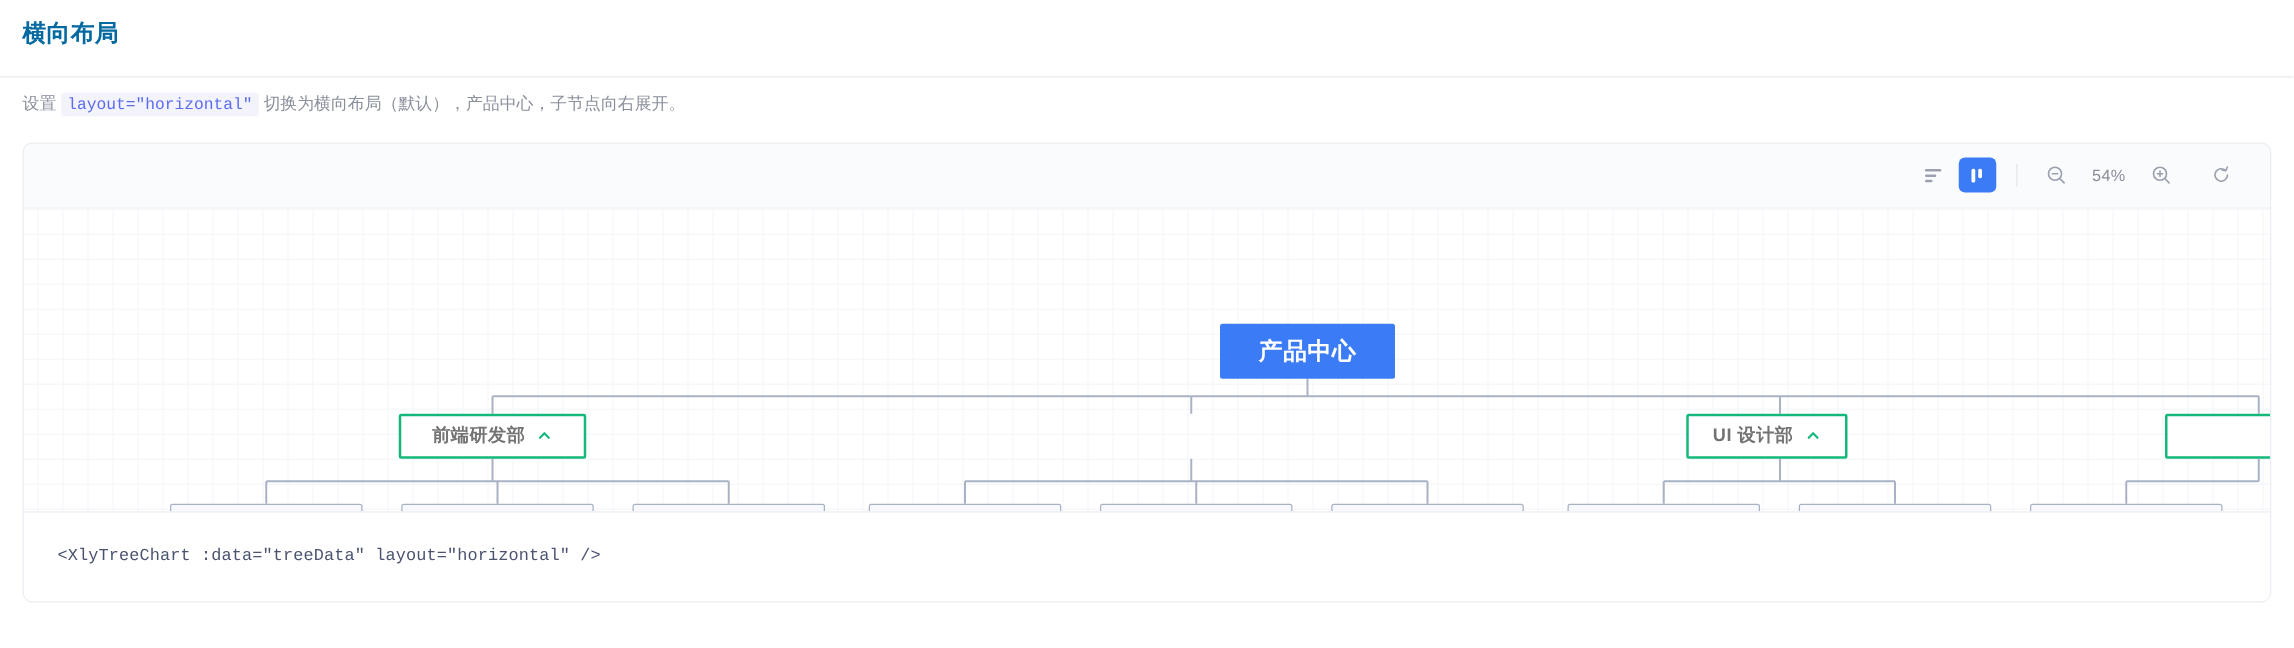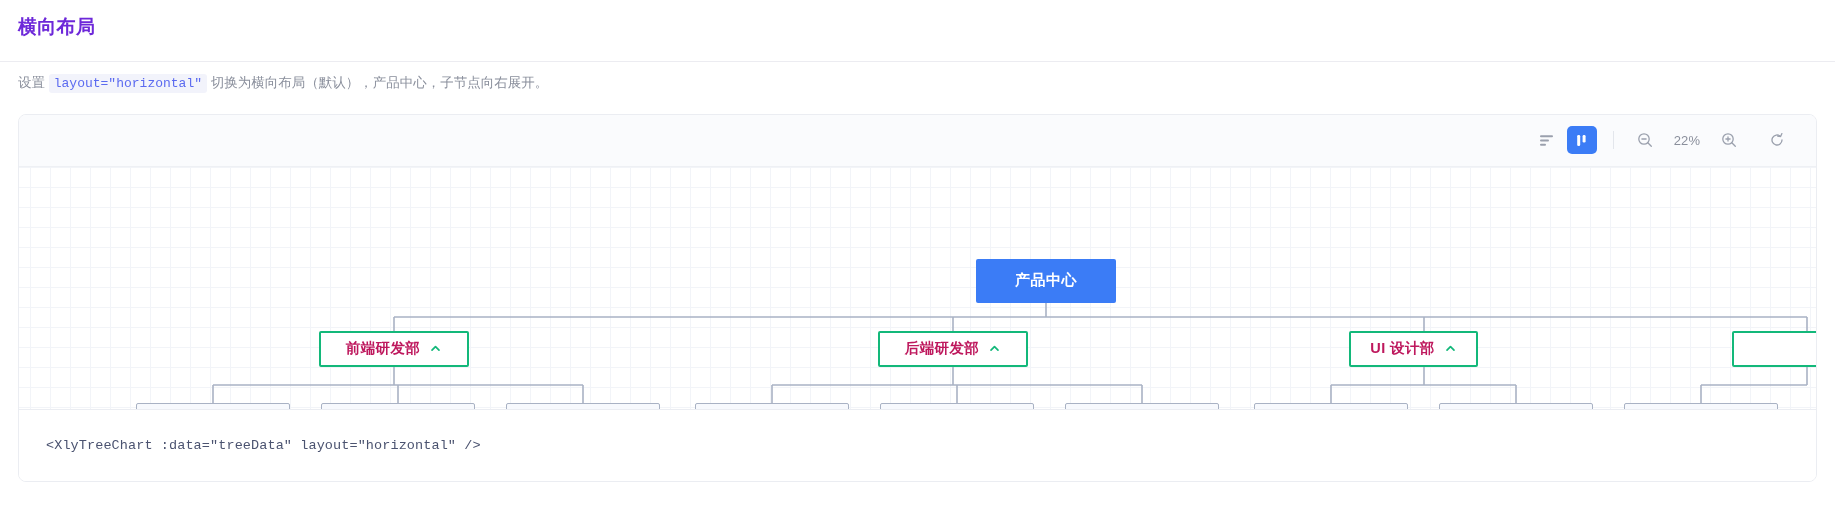--- a/index.html
+++ b/index.html
@@ -10,21 +10,21 @@
   }
   body { width: 1835px; height: 518px; overflow: hidden; }
 
   
   .page-header {
     padding: 14px 18px 10px 18px;
   }
   .page-title {
     font-size: 19px;
     font-weight: bold;
-    color: #6d28d9;
+    color: #0369a1;
     letter-spacing: 0.3px;
     margin: 0;
   }
   .header-rule {
     height: 1px;
     background: #ececf1;
     margin: 11px 0 0 0;
   }
   .page-desc {
     padding: 11px 18px 0 18px;
@@ -112,28 +112,28 @@
     display: flex;
     align-items: center;
     justify-content: center;
     box-sizing: border-box;
     white-space: nowrap;
   }
   .node-root {
     background: #3b7cf6;
     color: #ffffff;
     font-weight: bold;
-    font-size: 15px;
+    font-size: 19px;
     border-radius: 2px;
     letter-spacing: 0.5px;
   }
   .node-branch {
     background: #ffffff;
     border: 2px solid #13b87a;
-    color: #be185d;
+    color: #737373;
     font-weight: bold;
     font-size: 14.5px;
     border-radius: 2px;
     gap: 9px;
     letter-spacing: 0.4px;
   }
   .node-leaf {
     background: #f7f9fd;
     border: 1px solid #a9b2c4;
     color: #4a5263;
@@ -194,21 +194,21 @@
       </svg>
     </div>
     <div class="tb-sep"></div>
     <div class="tb-btn" title="zoom out">
       <svg width="18" height="18" viewBox="0 0 18 18" fill="none">
         <circle cx="8" cy="8" r="5.2" stroke="currentColor" stroke-width="1.3"></circle>
         <line x1="11.8" y1="11.8" x2="15.3" y2="15.3" stroke="currentColor" stroke-width="1.3" stroke-linecap="round"></line>
         <line x1="5.9" y1="8" x2="10.1" y2="8" stroke="currentColor" stroke-width="1.3" stroke-linecap="round"></line>
       </svg>
     </div>
-    <div class="tb-zoomlabel">22%</div>
+    <div class="tb-zoomlabel">54%</div>
     <div class="tb-btn" title="zoom in">
       <svg width="18" height="18" viewBox="0 0 18 18" fill="none">
         <circle cx="8" cy="8" r="5.2" stroke="currentColor" stroke-width="1.3"></circle>
         <line x1="11.8" y1="11.8" x2="15.3" y2="15.3" stroke="currentColor" stroke-width="1.3" stroke-linecap="round"></line>
         <line x1="5.9" y1="8" x2="10.1" y2="8" stroke="currentColor" stroke-width="1.3" stroke-linecap="round"></line>
         <line x1="8" y1="5.9" x2="8" y2="10.1" stroke="currentColor" stroke-width="1.3" stroke-linecap="round"></line>
       </svg>
     </div>
     <div class="tb-icon-gap"></div>
     <div class="tb-btn" title="reset">
@@ -253,28 +253,20 @@
           <span>前端研发部</span>
           <span class="chev">
             <svg width="13" height="13" viewBox="0 0 13 13" fill="none">
               <path d="M3 8.2 L6.5 4.6 L10 8.2" stroke="currentColor" stroke-width="1.7" stroke-linecap="round" stroke-linejoin="round"></path>
             </svg>
           </span>
         </div>
         <div class="node node-leaf" style="left: 117px; top: 236px; width: 154px; height: 38px;"></div>
         <div class="node node-leaf" style="left: 302px; top: 236px; width: 154px; height: 38px;"></div>
         <div class="node node-leaf" style="left: 487px; top: 236px; width: 154px; height: 38px;"></div>
-        <div class="node node-branch" style="left: 859px; top: 164px; width: 150px; height: 36px;">
-          <span>后端研发部</span>
-          <span class="chev">
-            <svg width="13" height="13" viewBox="0 0 13 13" fill="none">
-              <path d="M3 8.2 L6.5 4.6 L10 8.2" stroke="currentColor" stroke-width="1.7" stroke-linecap="round" stroke-linejoin="round"></path>
-            </svg>
-          </span>
-        </div>
         <div class="node node-leaf" style="left: 676px; top: 236px; width: 154px; height: 38px;"></div>
         <div class="node node-leaf" style="left: 861px; top: 236px; width: 154px; height: 38px;"></div>
         <div class="node node-leaf" style="left: 1046px; top: 236px; width: 154px; height: 38px;"></div>
         <div class="node node-branch" style="left: 1330px; top: 164px; width: 129px; height: 36px;">
           <span>UI 设计部</span>
           <span class="chev">
             <svg width="13" height="13" viewBox="0 0 13 13" fill="none">
               <path d="M3 8.2 L6.5 4.6 L10 8.2" stroke="currentColor" stroke-width="1.7" stroke-linecap="round" stroke-linejoin="round"></path>
             </svg>
           </span>

